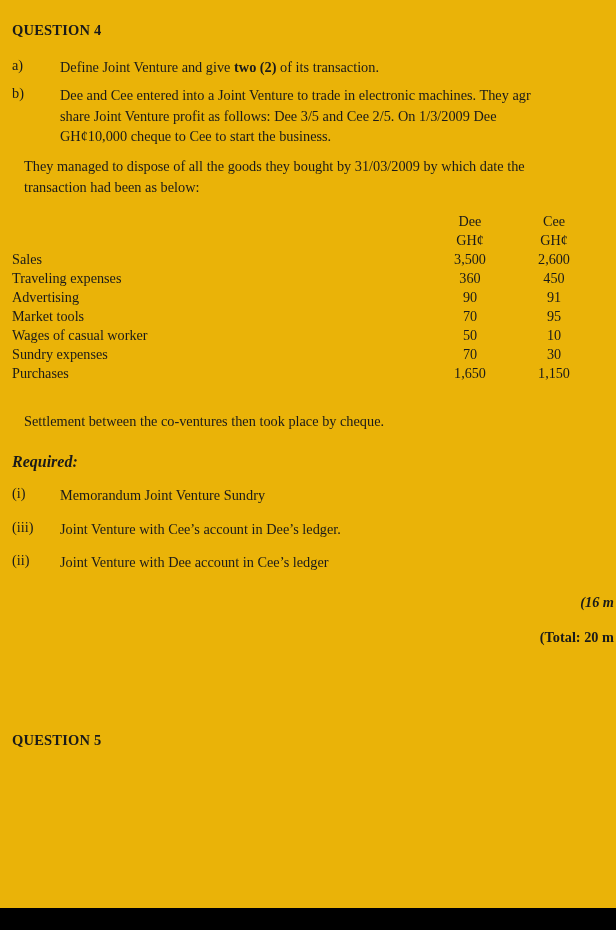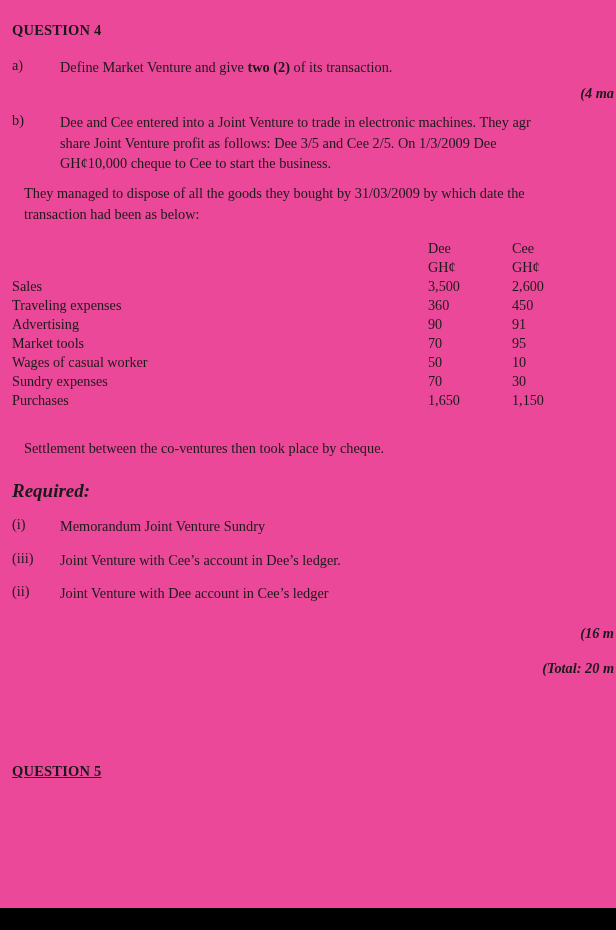--- a/index.html
+++ b/index.html
@@ -14,21 +14,21 @@
     color: #1a1a1a;
     overflow: hidden;
     position: relative;
   }
   .page {
     position: relative;
     width: 616px;
     height: 930px;
     box-sizing: border-box;
     padding: 22px 0 0 0;
-    background: #ec4899;
+    background: #eab308;
   }
   .bottom-edge {
     position: absolute;
     left: 0;
     bottom: 0;
     width: 616px;
     height: 22px;
     background: #000000;
   }
   .content {
@@ -84,58 +84,57 @@
   table.figures td {
     font-size: 14.2px;
     padding: 1px 0;
     vertical-align: top;
   }
   td.item {
     padding-left: 52px;
     white-space: nowrap;
   }
   td.num {
-    text-align: left;
+    text-align: center;
     width: 84px;
     padding-right: 6px;
     white-space: nowrap;
   }
   td.num.second {
     width: 84px;
     padding-right: 20px;
   }
   tr.hdr td {
-    text-align: left;
+    text-align: center;
   }
   tr.hdr td.item {
     text-align: left;
   }
   .required {
     font-style: italic;
     font-weight: bold;
-    font-size: 19px;
+    font-size: 16px;
     margin: 22px 0 14px 0;
   }
   .roman-row {
     display: flex;
     align-items: flex-start;
     margin-bottom: 13px;
   }
   .roman-col {
     width: 48px;
     flex: 0 0 48px;
     font-size: 14.3px;
   }
   .total-line {
     text-align: right;
     font-weight: bold;
     font-size: 14.3px;
     padding-right: 2px;
     margin-top: 18px;
-    font-style: italic;
   }
   .spacer-q5 {
     height: 86px;
   }
   .q5-body {
     font-size: 14.3px;
     line-height: 1.45;
     margin-top: 14px;
   }
   sup {
@@ -147,24 +146,23 @@
 </head>
 <body>
 
 <div class="page">
   <div class="content">
 
     <div class="q-heading">QUESTION 4</div>
 
     <div class="para-row">
       <div class="label-col">a)</div>
-      <div class="text-col"><span>Define Market Venture and give </span><span class="bold">two (2)</span><span> of its transaction.</span></div>
-    </div>
-
-    <div class="marks-line">(4 ma</div>
+      <div class="text-col"><span>Define Joint Venture and give </span><span class="bold">two (2)</span><span> of its transaction.</span></div>
+    </div>
+
 
     <div class="para-row">
       <div class="label-col">b)</div>
       <div class="text-col">
         <div class="clip-right">Dee and Cee entered into a Joint Venture to trade in electronic machines.  They agr</div>
         <div class="clip-right">share Joint Venture profit as follows: Dee 3/5 and Cee 2/5.   On 1/3/2009 Dee</div>
         <div class="clip-right">GH¢10,000 cheque to Cee to start the business.</div>
       </div>
     </div>
 
@@ -239,18 +237,18 @@
       <div class="roman-col">(ii)</div>
       <div class="text-col">Joint Venture with Dee account in Cee’s ledger</div>
     </div>
 
     <div class="marks-line tight" style="margin-top:22px;">(16 m</div>
 
     <div class="total-line">(Total: 20 m</div>
 
     <div class="spacer-q5"></div>
 
-    <div class="q-heading" style="margin-bottom:0;text-decoration:underline;">QUESTION 5</div>
+    <div class="q-heading" style="margin-bottom:0;">QUESTION 5</div>
 
 
   </div>
   <div class="bottom-edge"></div>
 </div>
 
 </body></html>

